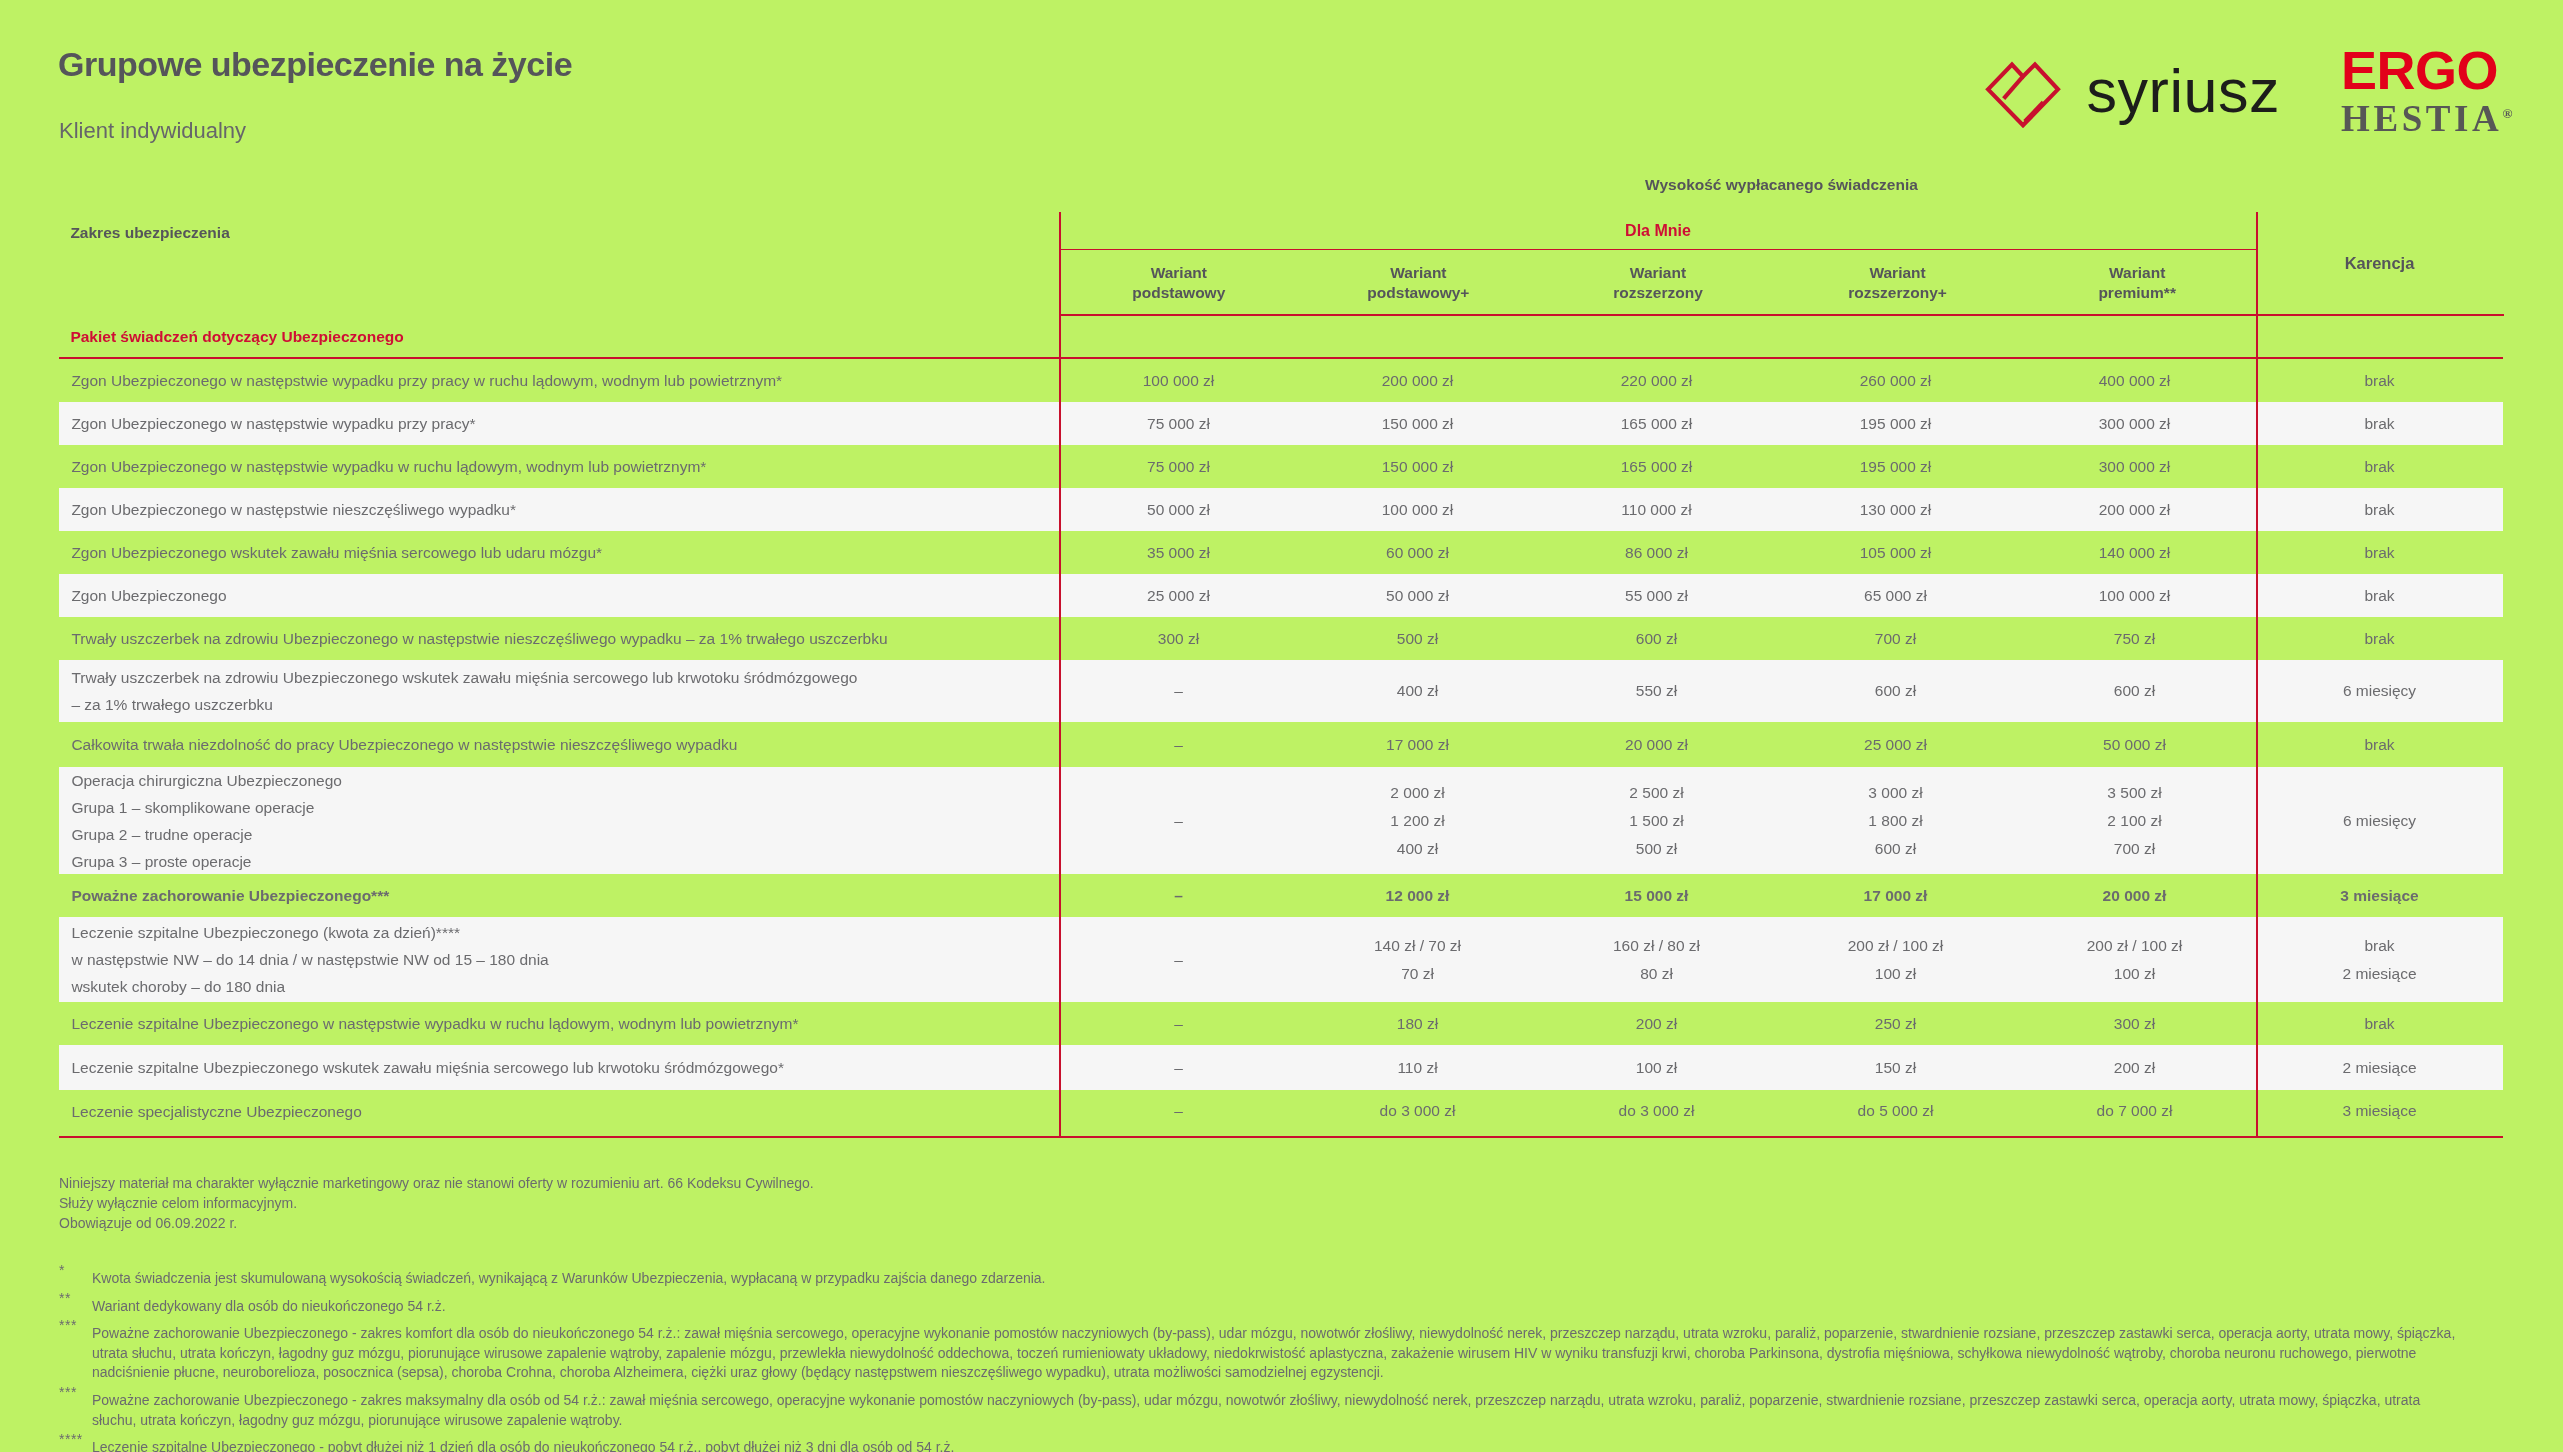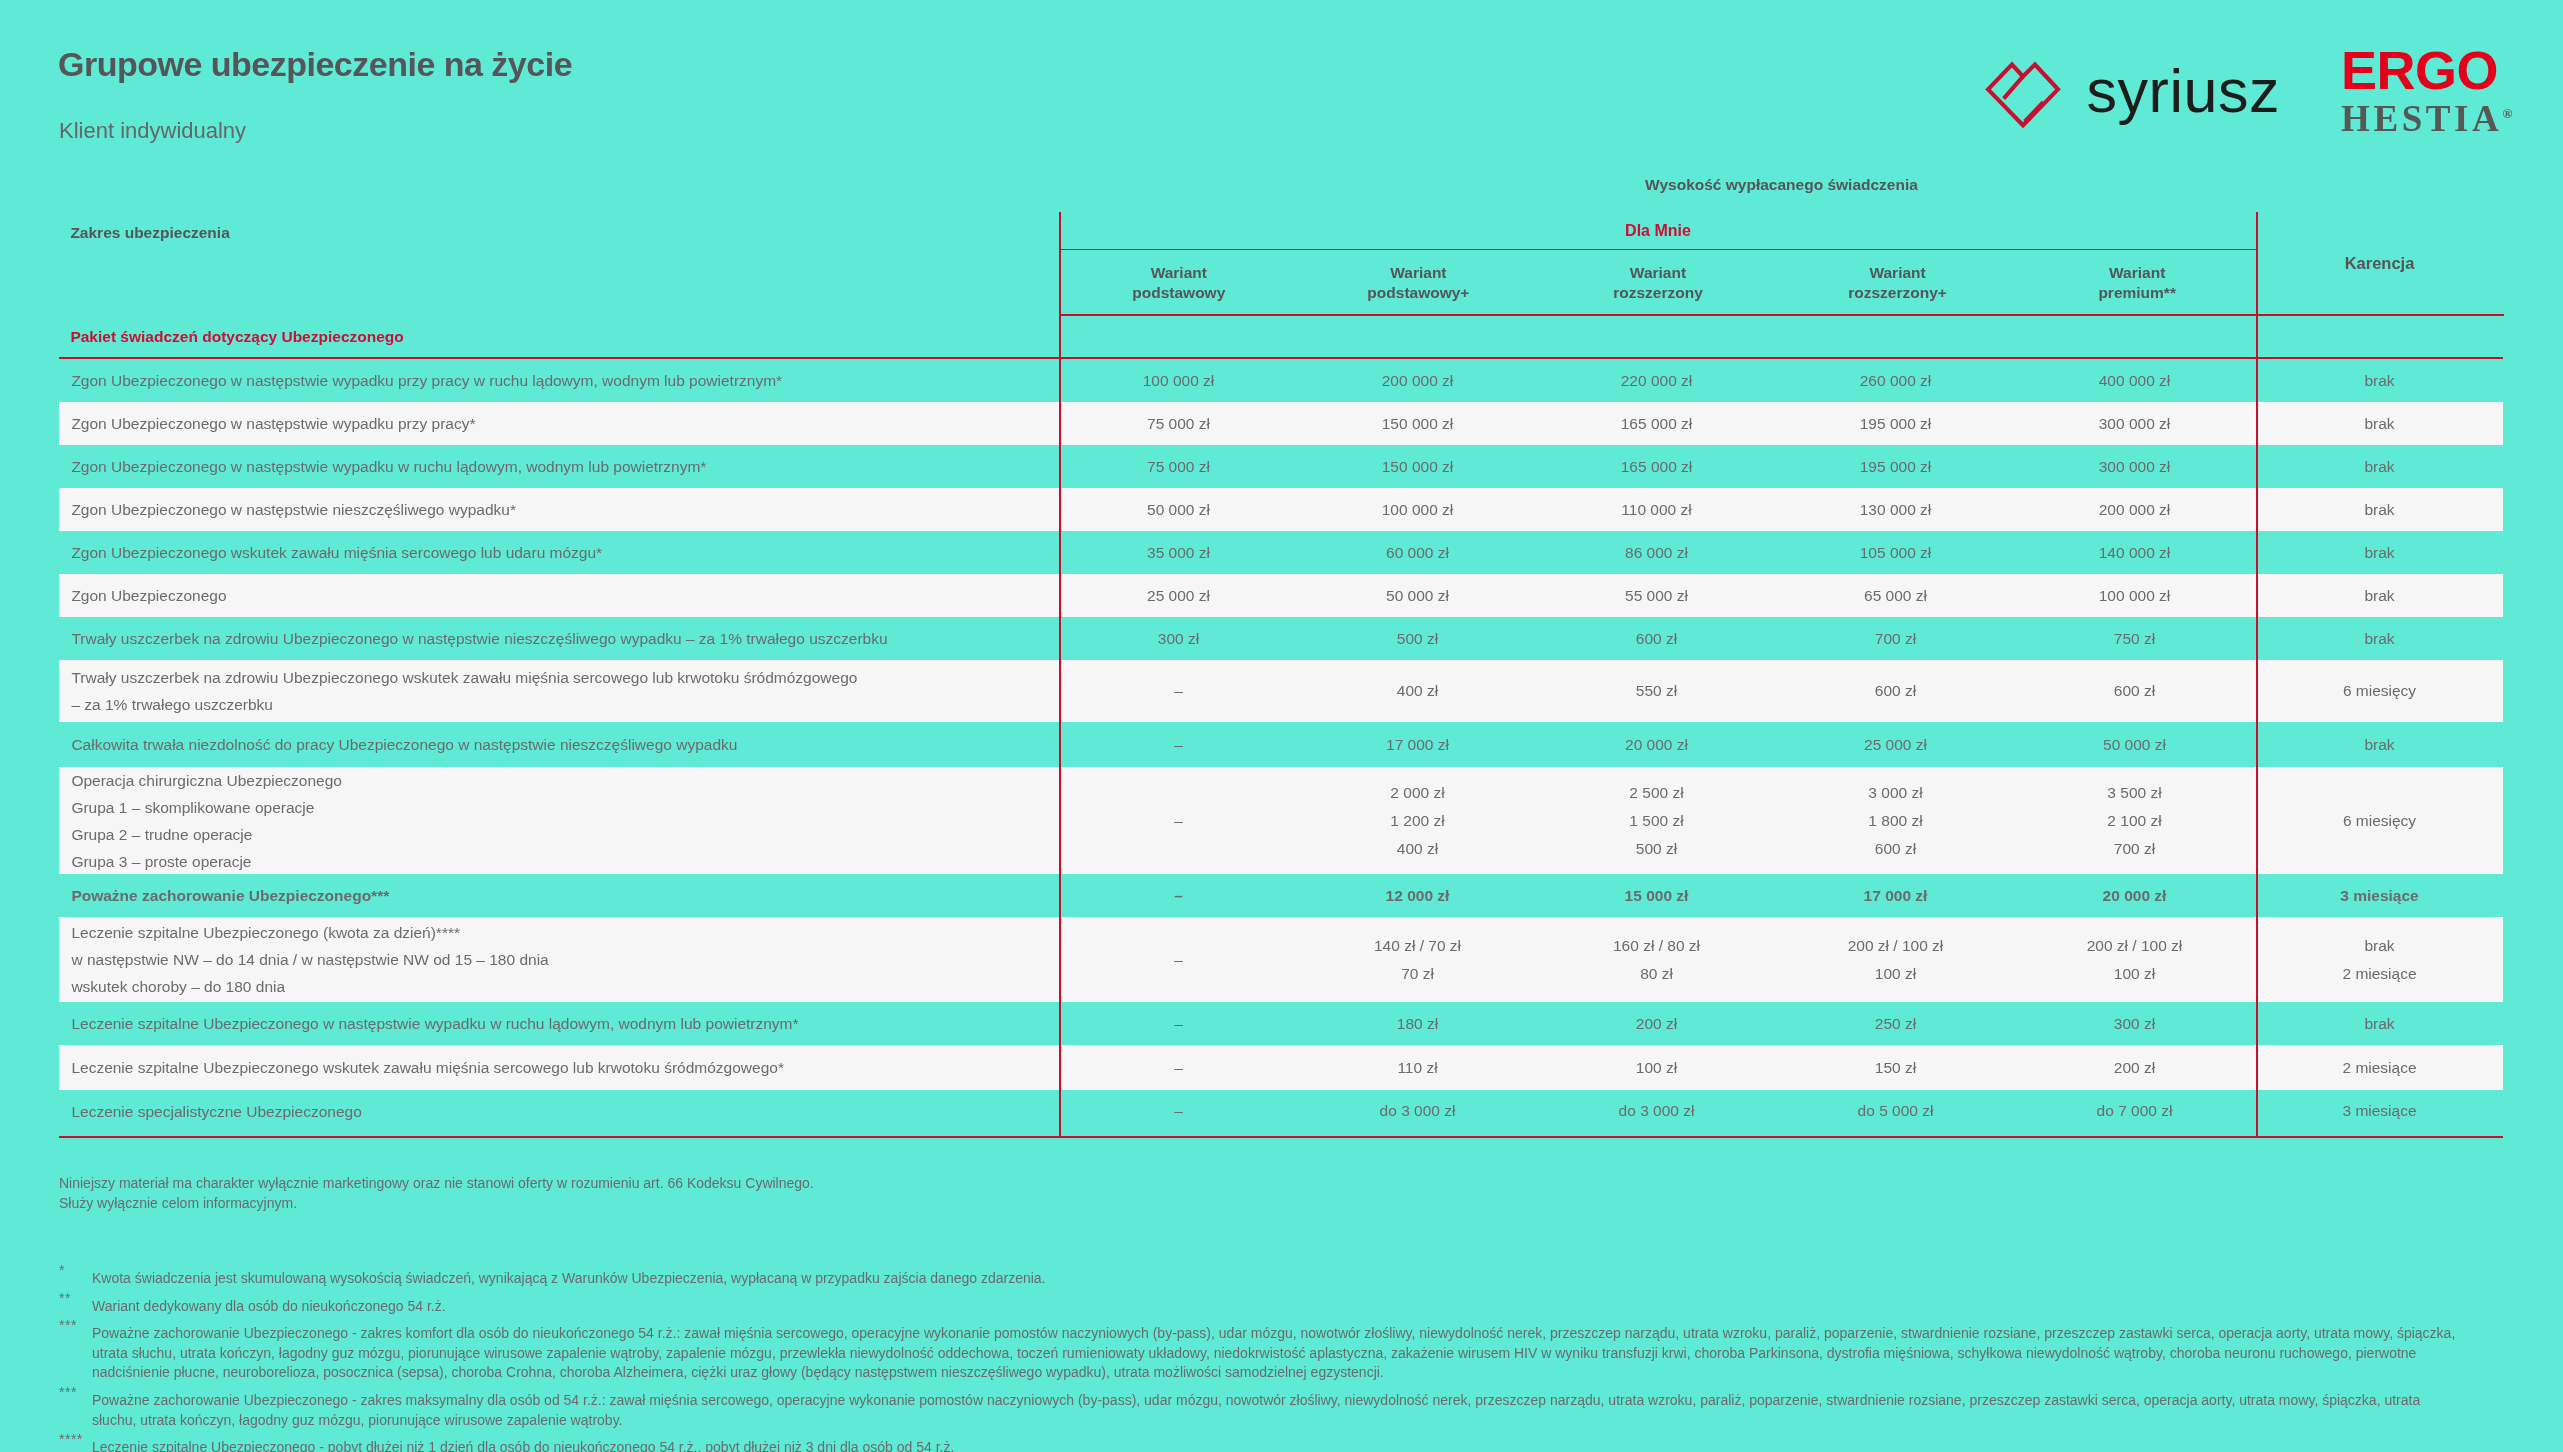--- a/index.html
+++ b/index.html
@@ -1,16 +1,16 @@
 <!DOCTYPE html>
 <html lang="pl" style="font-size:8.3px"><head>
 <meta charset="utf-8">
 <style>
   html,body{margin:0;padding:0;background:#ffffff;}
-  #page{position:relative;width:2563px;height:1452px;background:#5eead4;overflow:hidden;
+  #page{position:relative;width:2563px;height:1452px;background:#bef264;overflow:hidden;
         font-family:"Liberation Sans","DejaVu Sans",sans-serif;color:#6b6b6e;}
   
   .page-title{position:absolute;left:58px;top:45px;font-size:34px;font-weight:700;color:#55555a;letter-spacing:-0.5px;}
   .page-subtitle{position:absolute;left:59px;top:118px;font-size:22px;font-weight:400;color:#66666a;}
   .syriusz{position:absolute;left:1977px;top:45px;height:98px;display:flex;align-items:center;}
   .syriusz svg{width:92px;height:92px;}
   .syriusz-text{font-size:61px;font-weight:300;color:#1d1d1b;margin-left:17.6px;letter-spacing:0.5px;transform:translateY(-3.1px);}
   .ergo{position:absolute;left:2341px;top:43px;text-align:left;line-height:1;}
   .ergo-line1{font-size:54px;font-weight:900;color:#e2001a;letter-spacing:-0.5px;}
   .ergo-line2{font-family:"Liberation Serif","DejaVu Serif",serif;font-size:37px;font-weight:700;color:#575756;letter-spacing:3.6px;margin-top:3.1px;}
@@ -471,20 +471,21 @@
         </div>
       </div>
     <div class="vline v1"></div>
     <div class="vline v2"></div>
     <div class="bottom-line"></div>
   </div>
 
   <div class="disclaimer">
       <div>Niniejszy materiał ma charakter wyłącznie marketingowy oraz nie stanowi oferty w rozumieniu art. 66 Kodeksu Cywilnego.</div>
       <div>Służy wyłącznie celom informacyjnym.</div>
+      <div>Obowiązuje od 06.09.2022 r.</div>
     </div>
   <div class="footnotes">
       <div class="fnote">
         <div class="marker">*</div>
         <div class="ftext">Kwota świadczenia jest skumulowaną wysokością świadczeń, wynikającą z Warunków Ubezpieczenia, wypłacaną w przypadku zajścia danego zdarzenia.</div>
       </div>
       <div class="fnote">
         <div class="marker">**</div>
         <div class="ftext">Wariant dedykowany dla osób do nieukończonego 54 r.ż.</div>
       </div>

